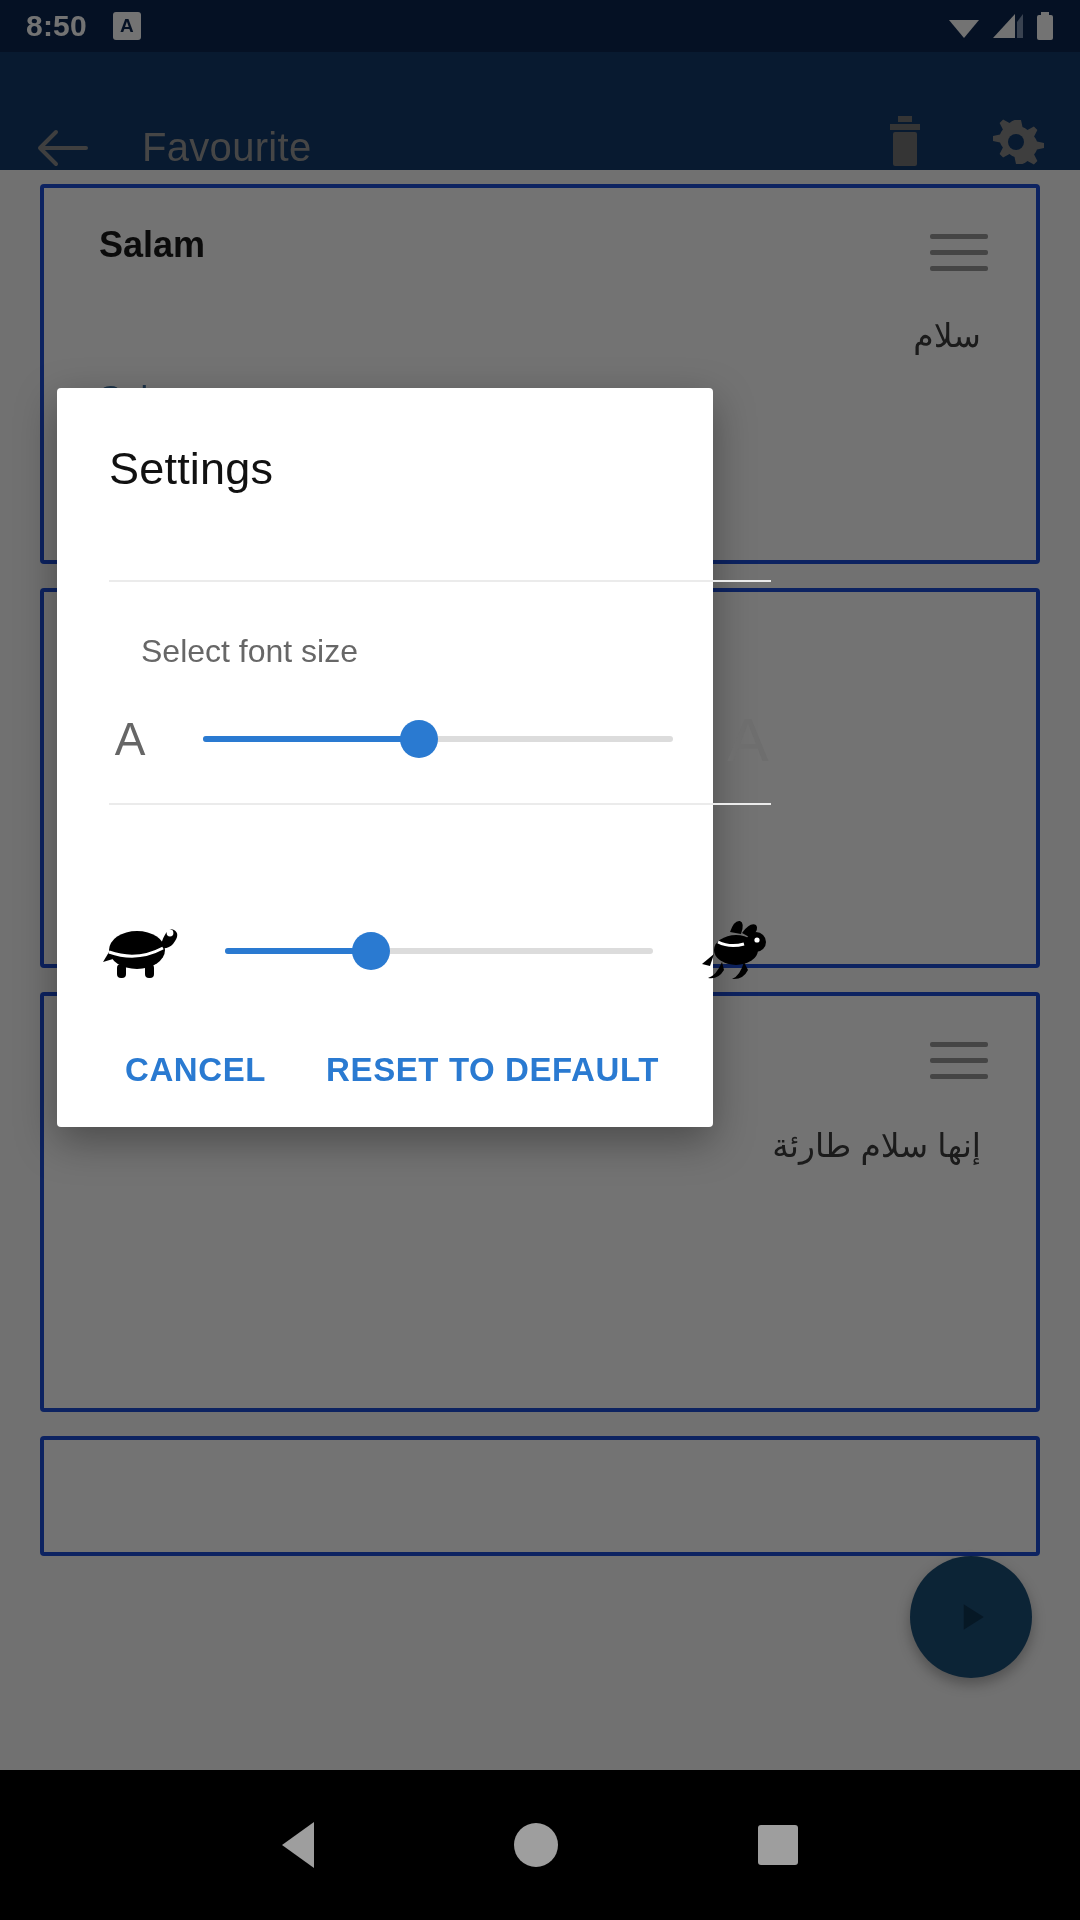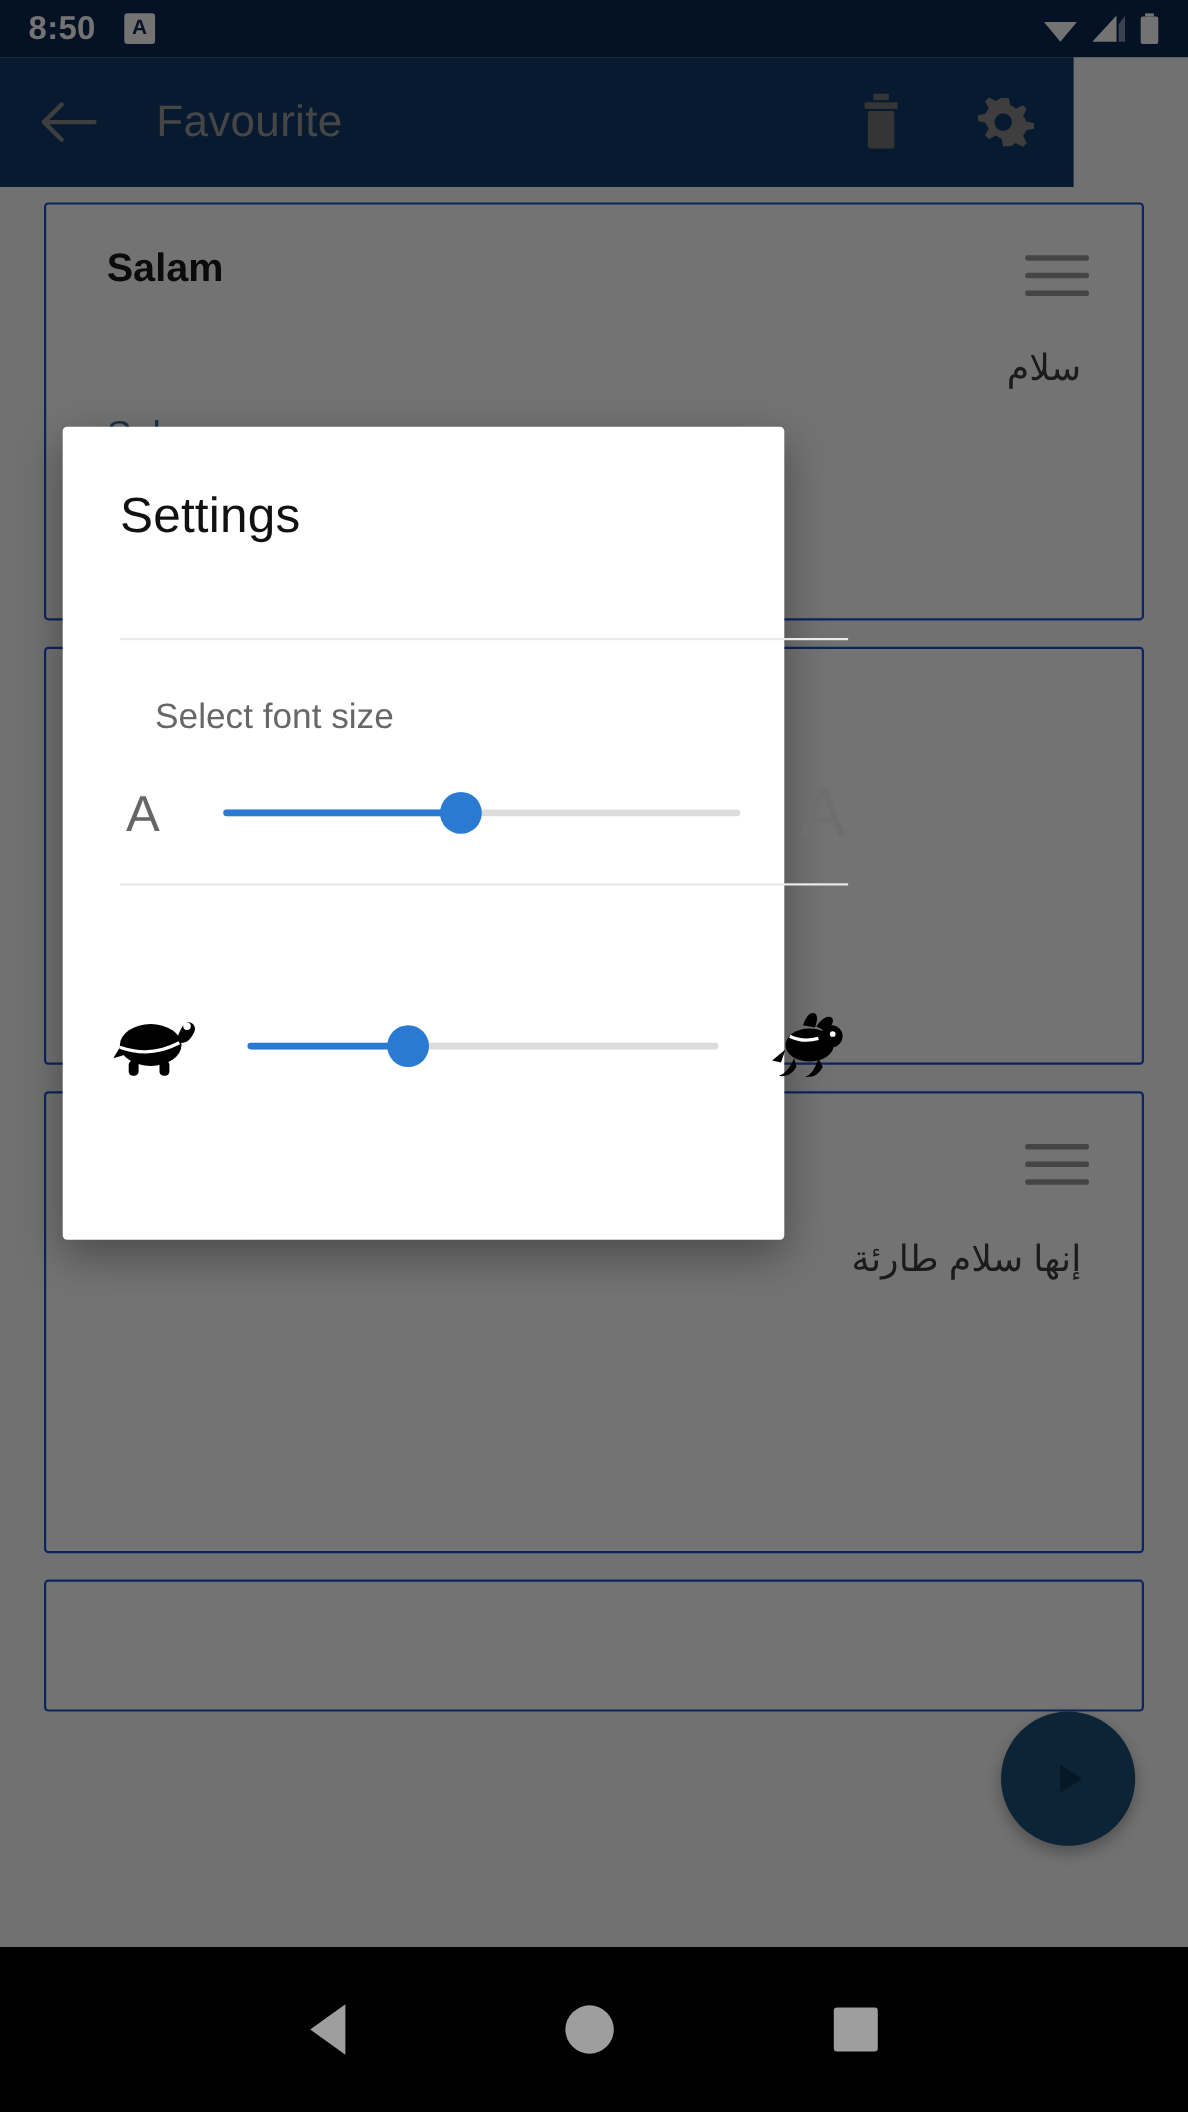--- a/index.html
+++ b/index.html
@@ -20,35 +20,35 @@
   .sb-time { font-size:30px; font-weight:700; letter-spacing:.2px; }
   .sb-notif {
     margin-left:26px; width:28px; height:28px;
     background:#ffffff; color:#0d2750; border-radius:3px;
     font-size:19px; font-weight:700; line-height:28px; text-align:center;
   }
   .sb-right { margin-left:auto; display:flex; align-items:center; gap:13px; }
 
   
   .appbar {
-    position:absolute; top:52px; left:0; width:976px; height:118px;
+    position:absolute; top:52px; left:0; width:1080px; height:118px;
     background:#123a6b;
-    display:flex; align-items:center; padding:0 36px;
+    display:flex; align-items:flex-end; padding:0 36px;
   }
   .appbar-title {
     font-size:40px; color:#9b9b9b; margin-left:54px; letter-spacing:.3px;
   }
   .appbar-actions { margin-left:auto; display:flex; align-items:center; gap:62px; }
   .ic { display:flex; align-items:center; justify-content:center; }
 
   
   .content { position:absolute; top:170px; left:0; width:1080px; bottom:150px; }
   .card {
     position:absolute; left:40px; width:1000px;
-    background:#ffffff; border:2px solid #1d4ed8; border-radius:4px;
+    background:#ffffff; border:4px solid #1d4ed8; border-radius:4px;
   }
   .card-title {
     position:absolute; left:55px; top:36px;
     font-size:36px; font-weight:700; color:#1a1a1a;
   }
   .card-hamburger { position:absolute; right:48px; top:46px; }
   .card-hamburger span {
     display:block; width:58px; height:5px; background:#9a9a9a;
     border-radius:2px; margin-bottom:11px;
   }
@@ -257,20 +257,24 @@
           <circle cx="56" cy="22" r="10" fill="#000000"></circle>
           <circle cx="57" cy="20" r="2.6" fill="#ffffff"></circle>
           <path d="M14 34 L2 44 L10 46 Z" fill="#000000"></path>
           <path d="M22 42 q-6 14 -14 16 q10 2 16-8 Z" fill="#000000"></path>
           <path d="M44 42 q-4 14 -12 17 q11 1 16-9 Z" fill="#000000"></path>
           <path d="M18 22 q12 6 26 2" stroke="#ffffff" stroke-width="3" fill="none"></path>
         </svg>
       </div>
     </div>
 
+    <div class="dialog-actions">
+      <button class="text-button" style="color:#2a7ad1;">CANCEL</button>
+      <button class="text-button" style="color:#2a7ad1;">RESET TO DEFAULT</button>
+    </div>
   </div>
 
   <div class="navbar">
     <div class="nav-back"></div>
     <div class="nav-home"></div>
     <div class="nav-recent"></div>
   </div>
 
 </div>
 

